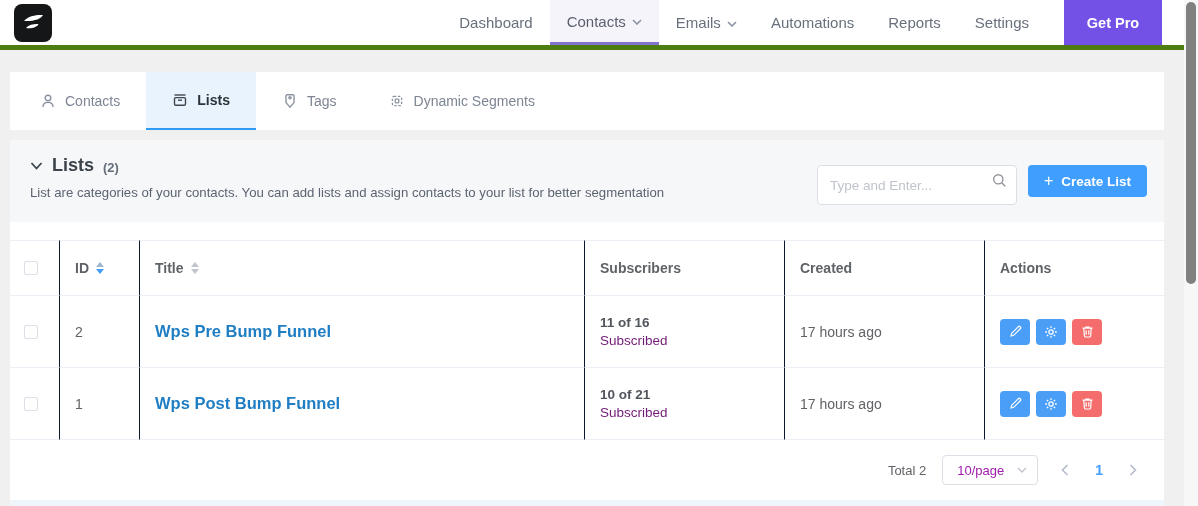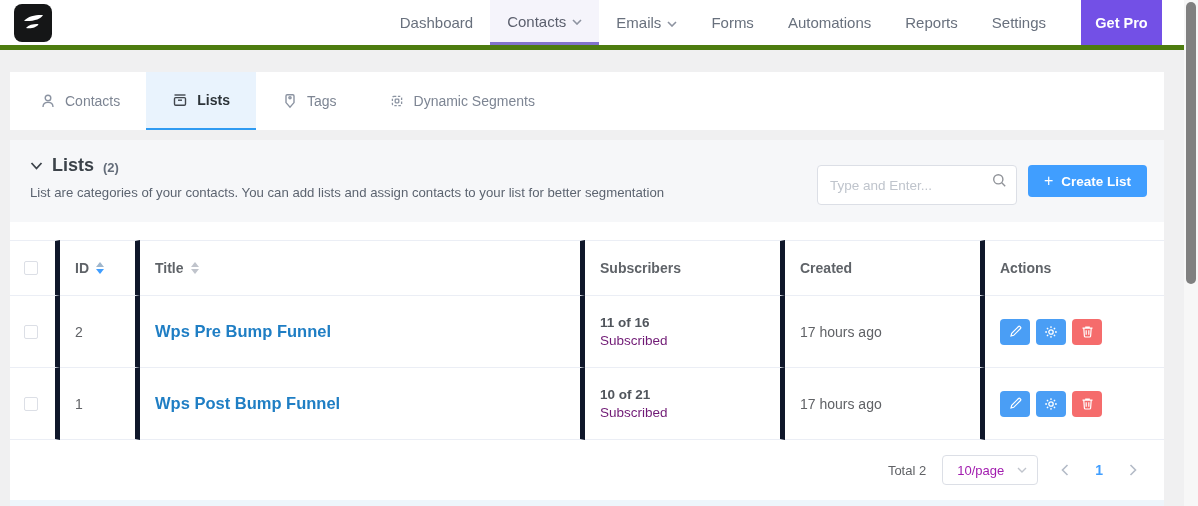--- a/index.html
+++ b/index.html
@@ -6,21 +6,21 @@
   html,body { width:1198px; height:506px; overflow:hidden; }
   body { background:#f0f0f1; font-family:"Liberation Sans", sans-serif; color:#606266; position:relative; }
 
   
   .topbar { background:#fff; height:50px; display:flex; align-items:stretch; padding-left:14px; border-bottom:5px solid #4d7c0f; position:relative; z-index:2; }
   .logo { width:38px; height:38px; align-self:center; display:block; }
   .topnav { margin-left:auto; display:flex; align-items:stretch; height:100%; }
   .topnav-item { display:flex; align-items:center; gap:6px; padding:0 17px; font-size:15px; color:#68707d; cursor:pointer; }
   .topnav-item.active { background:#f5f4fb; border-bottom:3px solid #8273cc; color:#5b5f6d; }
   .nav-chevron { width:10px; height:6px; margin-top:2px; }
-  .getpro { width:81px; height:100%; background:#7350e6; color:#fff; font-weight:bold; font-size:14.5px; display:flex; align-items:center; justify-content:center; border:none; cursor:pointer; margin-left:18px; margin-right:36px; }
+  .getpro { width:98px; height:100%; background:#7350e6; color:#fff; font-weight:bold; font-size:14.5px; display:flex; align-items:center; justify-content:center; border:none; cursor:pointer; margin-left:18px; margin-right:36px; }
 
   
   .content { width:1154px; margin-left:10px; }
   .tabsbar { margin-top:22px; background:#fff; height:58px; display:flex; align-items:stretch; padding-left:4px; }
   .tab { display:flex; align-items:center; gap:9px; padding:0 26px; font-size:14px; color:#7d8593; cursor:pointer; }
   .tab svg { stroke:#8b93a1; }
   .tab.active { background:#e9f3fd; border-bottom:2px solid #2f9bf2; color:#2c3338; font-weight:bold; }
   .tab.active svg { stroke:#41464d; }
 
   
@@ -33,21 +33,21 @@
   .search-wrap { position:relative; }
   .search-input { width:200px; height:40px; border:1px solid #dcdfe6; border-radius:4px; background:#fff; padding:0 34px 0 12px; font-size:13.5px; color:#606266; font-family:"Liberation Sans", sans-serif; outline:none; }
   .search-input::placeholder { color:#bfc4cc; }
   .search-icon { position:absolute; right:10px; top:8px; }
   .create-btn { height:32px; background:#409eff; color:#fff; border:none; border-radius:4px; font-size:13.5px; font-weight:bold; padding:0 16px; display:flex; align-items:center; gap:8px; cursor:pointer; font-family:"Liberation Sans", sans-serif; }
   .create-plus { font-size:16px; font-weight:normal; margin-top:-1px; }
 
   
   .tablecard { background:#fff; padding-top:18px; }
   .trow { display:grid; grid-template-columns:50px 80px 445px 200px 200px 1fr; align-items:stretch; }
-  .tcell { display:flex; align-items:center; padding-left:15px; border-right:5px solid #0f172a; border-bottom:1px solid #ebeef5; font-size:14px; color:#606266; }
+  .tcell { display:flex; align-items:center; padding-left:15px; border-right:1px solid #0f172a; border-bottom:1px solid #ebeef5; font-size:14px; color:#606266; }
   .tcell:last-child { border-right:none; }
   .thead .tcell { height:56px; font-weight:bold; color:#5f6368; border-top:1px solid #ebeef5; }
   .tbody .tcell { height:72px; }
   .cell-check { padding-left:14px; }
   .checkbox { width:14px; height:14px; border:1px solid #dcdfe6; border-radius:2px; background:#fff; appearance:none; -webkit-appearance:none; cursor:pointer; }
   .title-link { font-size:16.5px; font-weight:bold; color:#1f7ec4; text-decoration:none; cursor:pointer; }
   .sub-cell { display:flex; flex-direction:column; justify-content:center; align-items:flex-start; gap:3px; }
   .sub-count { font-size:13.5px; font-weight:bold; color:#50555c; }
   .sub-label { font-size:13.5px; color:#701a75; }
   .sorters { display:inline-flex; flex-direction:column; gap:2px; margin-left:7px; }
@@ -94,23 +94,20 @@
           <polyline points="1,1 5,5 9,1" fill="none" stroke="#8d93a0" stroke-width="1.6"></polyline>
         </svg>
     </div>
     <div class="topnav-item">
       <span>Emails</span>
       <svg class="nav-chevron" viewBox="0 0 10 6">
           <polyline points="1,1 5,5 9,1" fill="none" stroke="#8d93a0" stroke-width="1.6"></polyline>
         </svg>
     </div>
     <div class="topnav-item">
-        <span>Forms</span>
-      </div>
-    <div class="topnav-item">
         <span>Automations</span>
       </div>
     <div class="topnav-item">
         <span>Reports</span>
       </div>
     <div class="topnav-item">
         <span>Settings</span>
       </div>
     <button class="getpro">Get Pro</button>
   </div>

